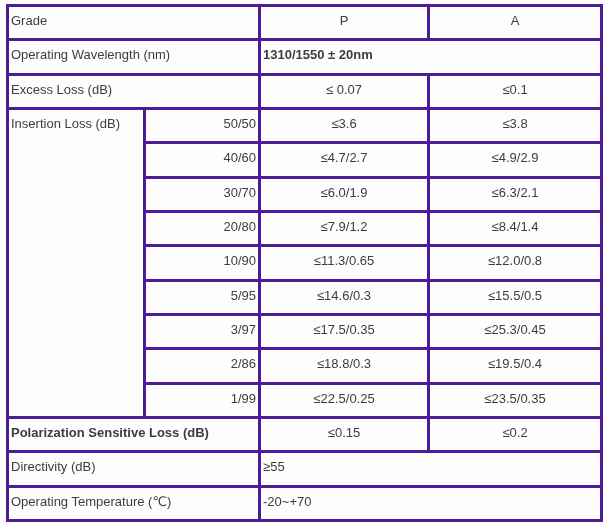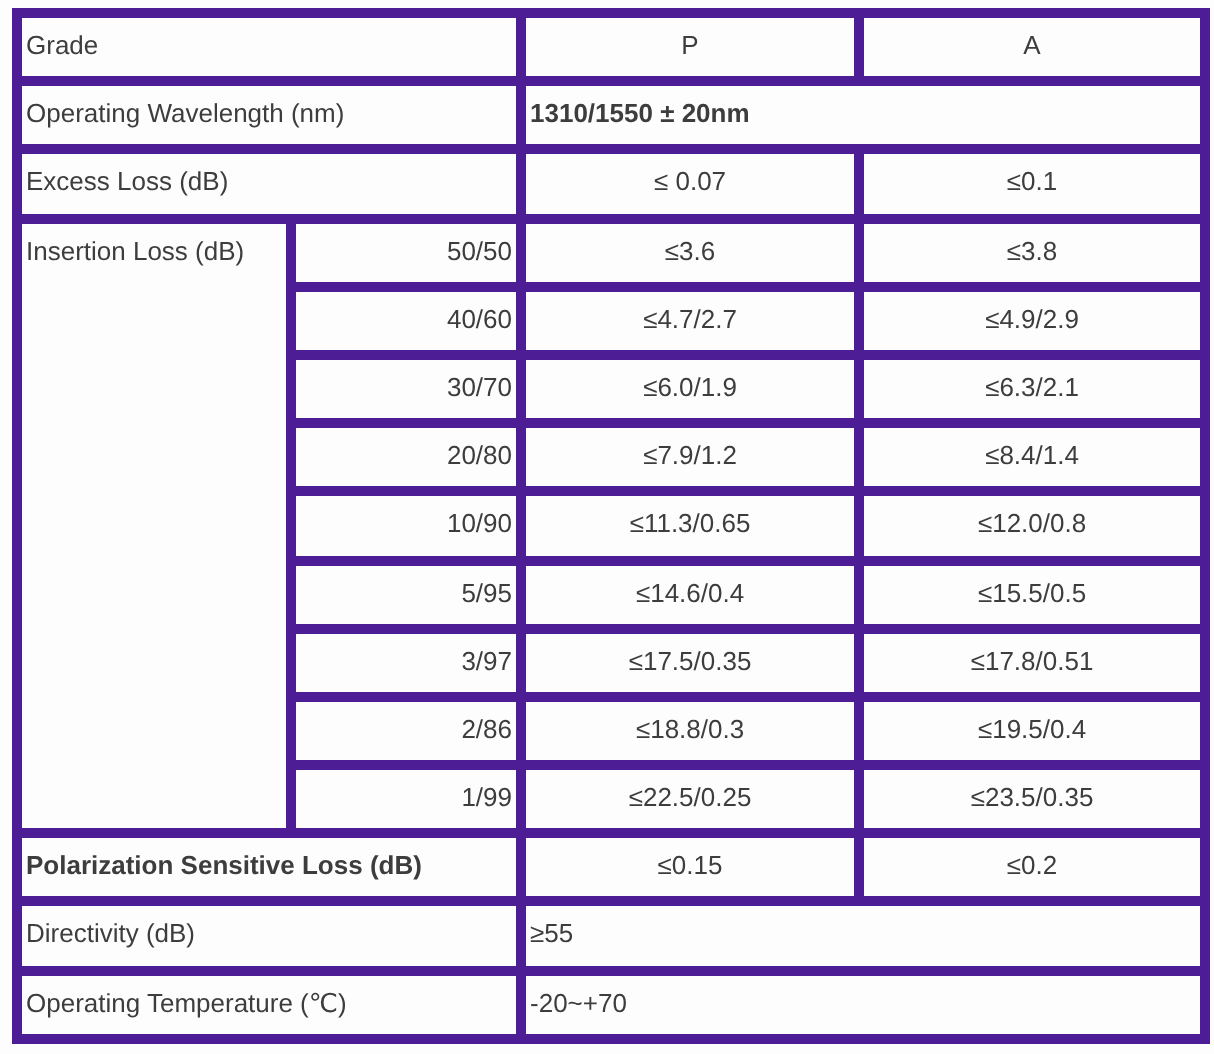--- a/index.html
+++ b/index.html
@@ -19,21 +19,21 @@
     left: 6px;
     top: 4px;
     width: 594px;
     height: 518px;
     border-collapse: collapse;
     table-layout: fixed;
     font-size: 13px;
     color: #3d3d3d;
   }
   table.spec td {
-    border: 5px solid #4c1d95;
+    border: 3px solid #4c1d95;
     vertical-align: top;
     padding: 6px 2px 2px 2px;
     overflow: hidden;
     white-space: nowrap;
   }
   tr.r { height: 34px; }
   
   td.lbl-indent { padding-left: 63px; }
   td.lbl-flush  { padding-left: 4px; font-weight: bold; }
   td.lbl-mid    { padding-left: 4px; vertical-align: middle; padding-top: 2px; margin-top: 40px; }
@@ -98,27 +98,27 @@
       <td class="val-p">≤7.9/1.2</td>
       <td class="val-a">≤8.4/1.4</td>
     </tr>
     <tr class="r">
       <td class="ratio">10/90</td>
       <td class="val-p">≤11.3/0.65</td>
       <td class="val-a">≤12.0/0.8</td>
     </tr>
     <tr class="r">
       <td class="ratio">5/95</td>
-      <td class="val-p">≤14.6/0.4</td>
+      <td class="val-p">≤14.6/0.3</td>
       <td class="val-a">≤15.5/0.5</td>
     </tr>
     <tr class="r">
       <td class="ratio">3/97</td>
       <td class="val-p">≤17.5/0.35</td>
-      <td class="val-a">≤17.8/0.51</td>
+      <td class="val-a">≤25.3/0.45</td>
     </tr>
     <tr class="r">
       <td class="ratio">2/86</td>
       <td class="val-p">≤18.8/0.3</td>
       <td class="val-a">≤19.5/0.4</td>
     </tr>
     <tr class="r">
       <td class="ratio">1/99</td>
       <td class="val-p">≤22.5/0.25</td>
       <td class="val-a">≤23.5/0.35</td>

